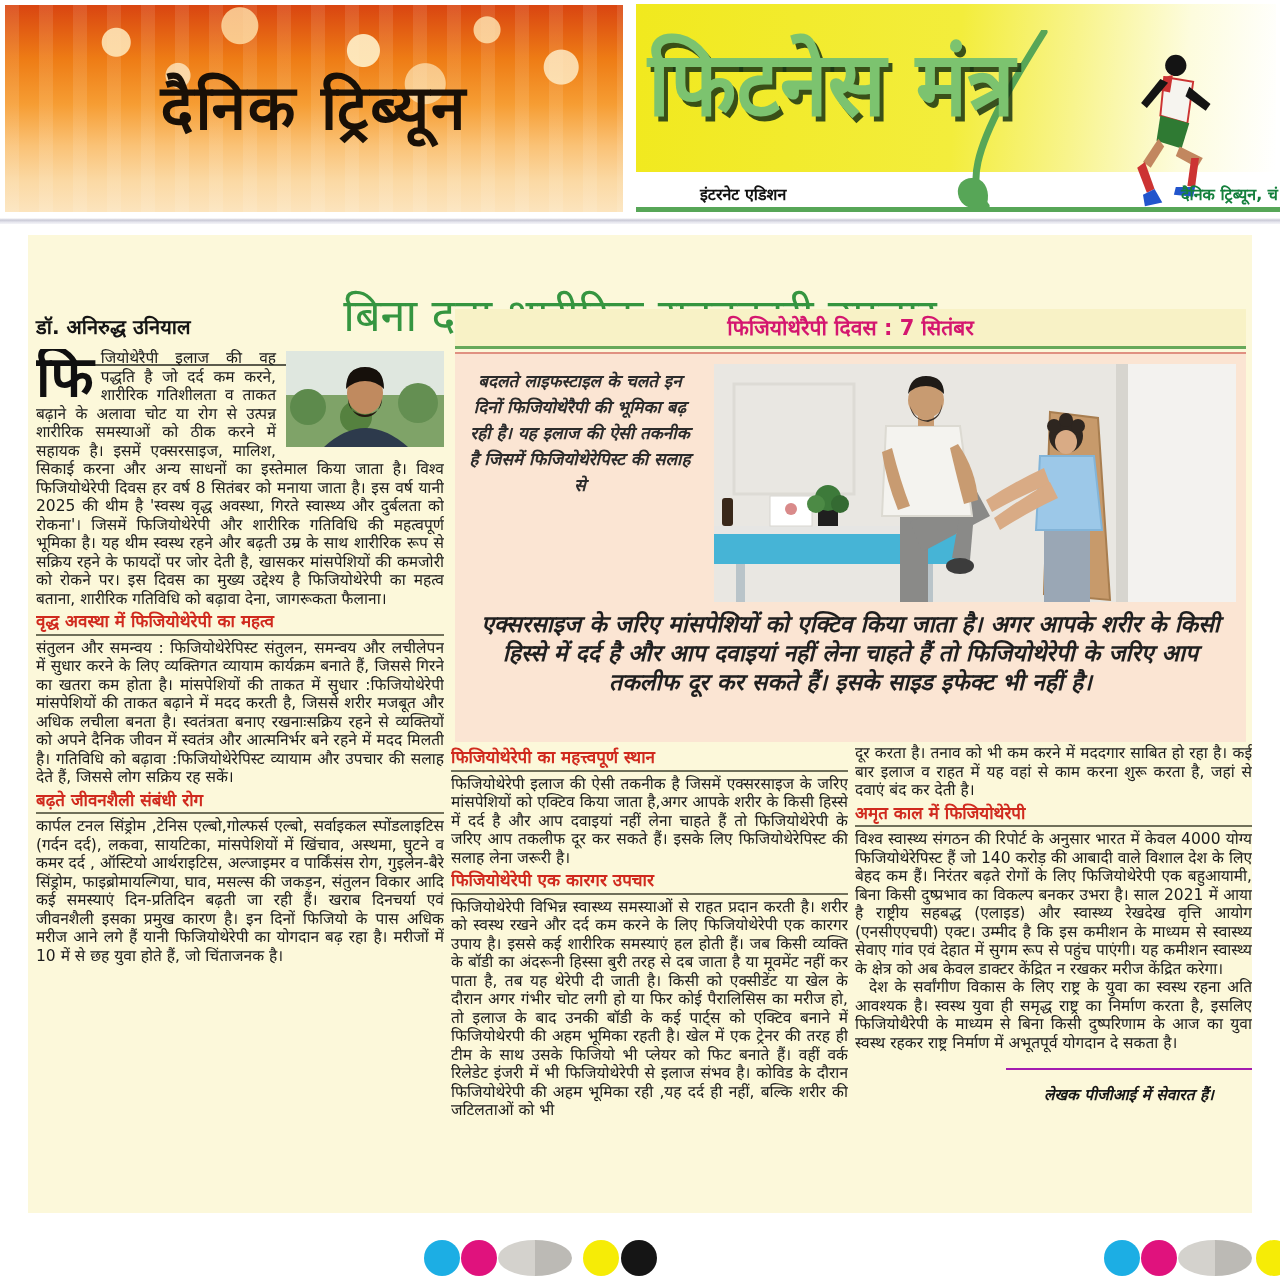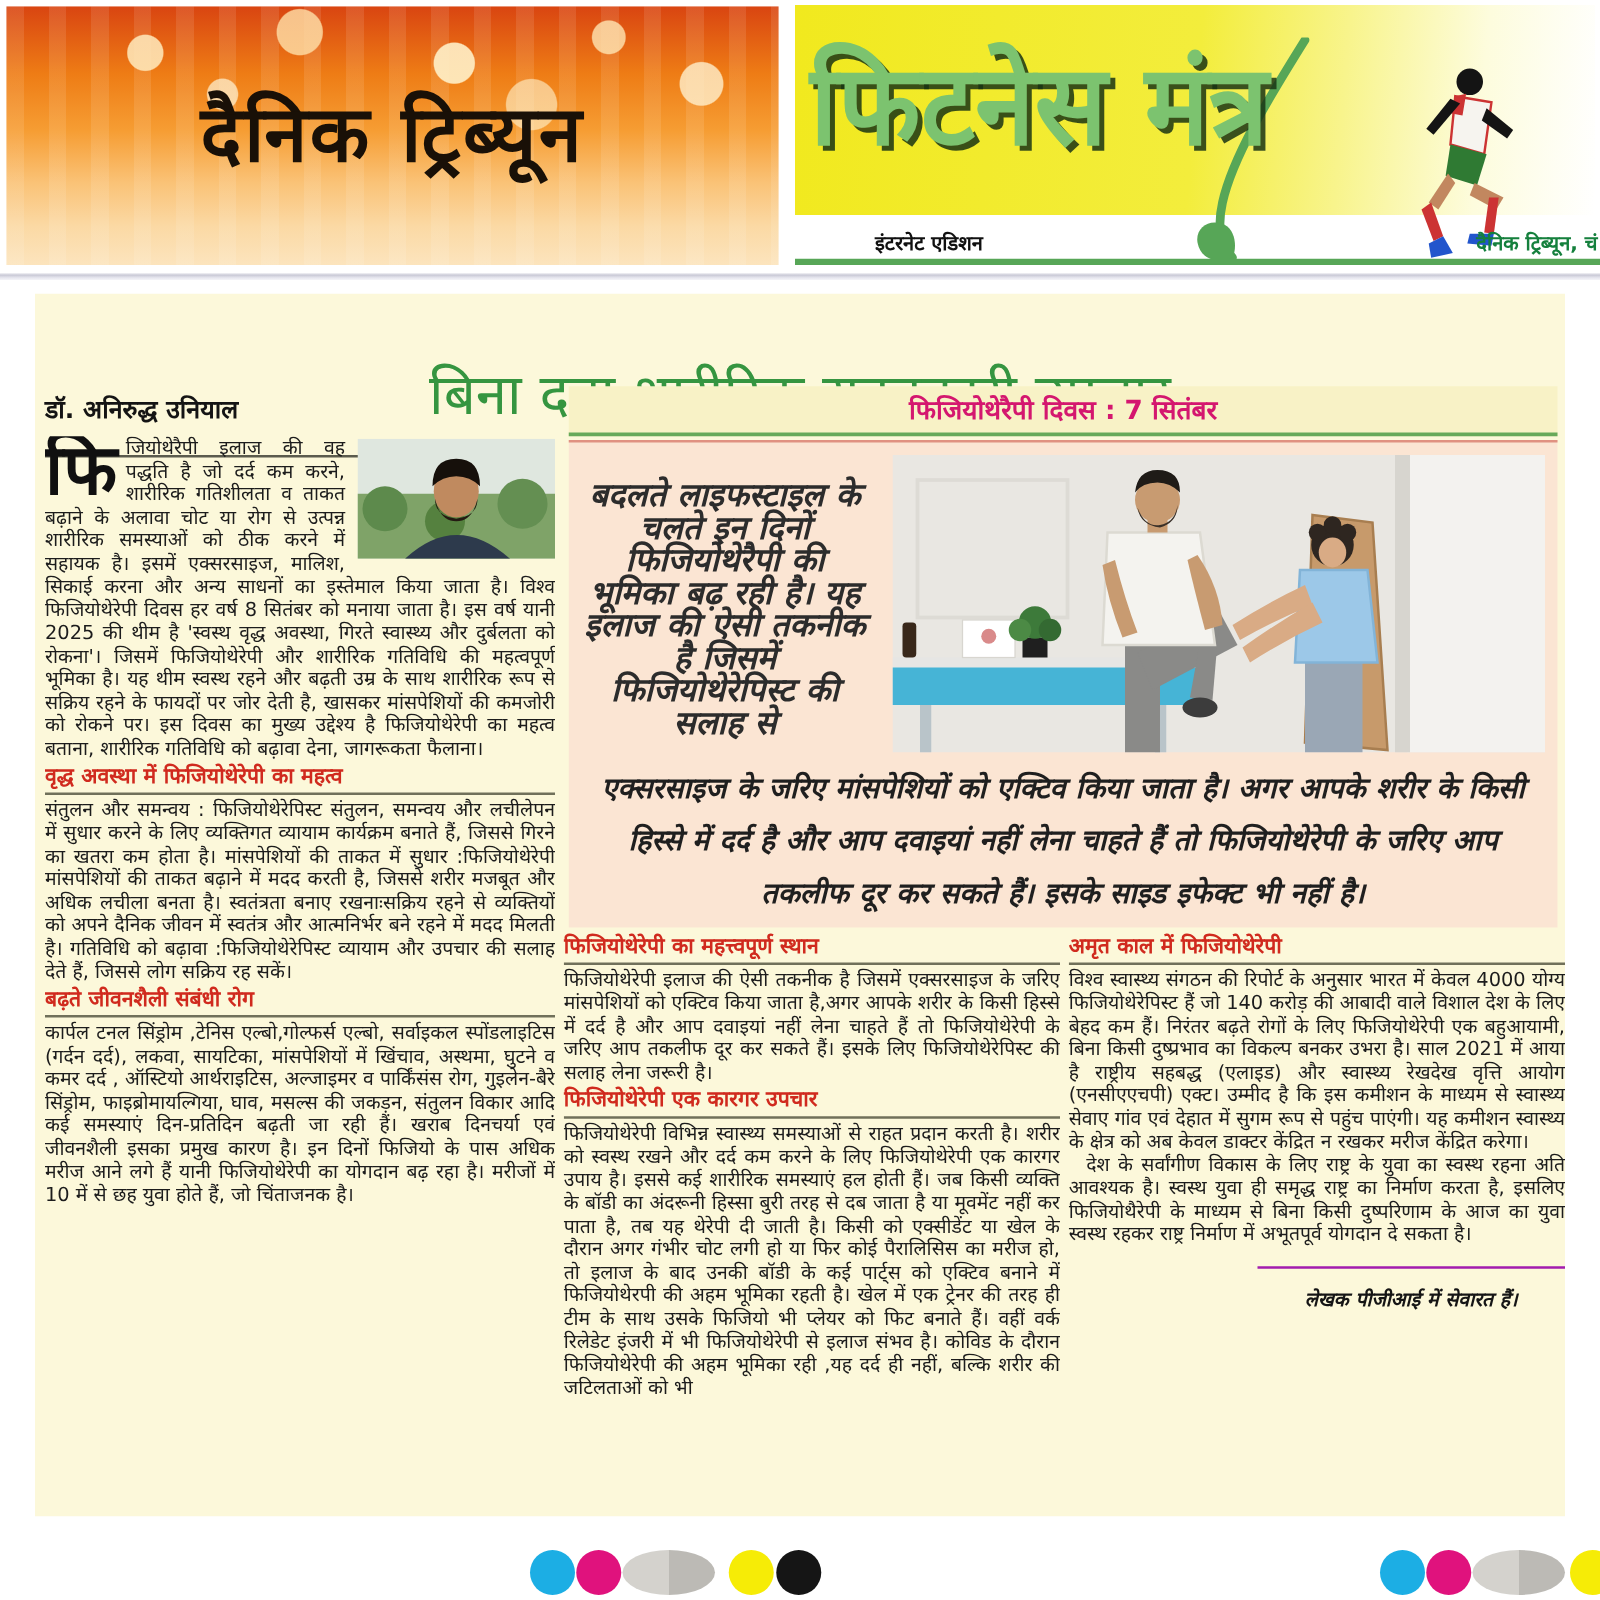--- a/index.html
+++ b/index.html
@@ -60,24 +60,24 @@
 
   .author-note{width:62%;margin-left:auto;margin-top:16px;border-top:2px solid #a21caf;
     padding-top:16px;text-align:center;font-style:italic;font-weight:bold;font-size:15.5px;color:#151515;}
 
   
   .feature{position:absolute;left:427px;top:74px;width:791px;}
   .feature-strip{background:#f8f2c6;border-bottom:3px solid #67a95a;text-align:center;
     font-size:21px;font-weight:bold;color:#d4176f;padding:4px 0 5px;}
   .feature-box{margin-top:3px;background:#fbe5d3;border-top:2px solid #e09181;
     padding:10px 10px 8px;box-sizing:border-box;height:390px;overflow:hidden;}
-  .feature-intro{float:left;width:230px;margin-top:20px;font-size:26px;line-height:26px;
+  .feature-intro{float:left;width:230px;margin-top:4px;font-size:17px;line-height:26px;
     font-style:italic;font-weight:bold;text-align:center;color:#2c2c2c;}
   .feature-photo{float:right;width:522px;height:238px;display:block;}
-  .feature-caption{clear:both;padding-top:8px;font-size:23px;line-height:42px;
+  .feature-caption{clear:both;padding-top:8px;font-size:23px;line-height:29px;
     font-style:italic;font-weight:bold;text-align:center;color:#1f1f1f;}
 
   
   .dot{position:absolute;top:1240px;width:36px;height:36px;border-radius:50%;}
   .dot-ellipse{position:absolute;top:1240px;width:74px;height:36px;border-radius:50%;
     background:linear-gradient(90deg,#d4d2cd 0 50%,#bcbab5 50% 100%);}
   .c-cyan{background:#1caee4;} .c-magenta{background:#e0127d;}
   .c-yellow{background:#f6ec06;} .c-black{background:#151515;}
 </style>
 </head>
@@ -202,20 +202,21 @@
     </div>
 
     <div class="col col2">
       <div class="sec-h">फिजियोथेरेपी का महत्त्वपूर्ण स्थान</div>
       <p style="margin:0;">फिजियोथेरेपी इलाज की ऐसी तकनीक है जिसमें एक्सरसाइज के जरिए मांसपेशियों को एक्टिव किया जाता है,अगर आपके शरीर के किसी हिस्से में दर्द है और आप दवाइयां नहीं लेना चाहते हैं तो फिजियोथेरेपी के जरिए आप तकलीफ दूर कर सकते हैं। इसके लिए फिजियोथेरेपिस्ट की सलाह लेना जरूरी है।</p>
       <div class="sec-h">फिजियोथेरेपी एक कारगर उपचार</div>
       <p style="margin:0;">फिजियोथेरेपी विभिन्न स्वास्थ्य समस्याओं से राहत प्रदान करती है। शरीर को स्वस्थ रखने और दर्द कम करने के लिए फिजियोथेरेपी एक कारगर उपाय है। इससे कई शारीरिक समस्याएं हल होती हैं। जब किसी व्यक्ति के बॉडी का अंदरूनी हिस्सा बुरी तरह से दब जाता है या मूवमेंट नहीं कर पाता है, तब यह थेरेपी दी जाती है। किसी को एक्सीडेंट या खेल के दौरान अगर गंभीर चोट लगी हो या फिर कोई पैरालिसिस का मरीज हो, तो इलाज के बाद उनकी बॉडी के कई पार्ट्स को एक्टिव बनाने में फिजियोथेरपी की अहम भूमिका रहती है। खेल में एक ट्रेनर की तरह ही टीम के साथ उसके फिजियो भी  प्लेयर को फिट बनाते हैं। वहीं वर्क रिलेडेट इंजरी में भी फिजियोथेरेपी से इलाज संभव है। कोविड के दौरान फिजियोथेरेपी की अहम भूमिका रही ,यह दर्द ही नहीं, बल्कि शरीर की जटिलताओं को भी</p>
     </div>
 
     <div class="col col3">
+      <p style="margin:0;">दूर करता है। तनाव को भी कम करने में मददगार साबित हो रहा है। कई बार इलाज व राहत में यह वहां से काम करना शुरू करता है, जहां से दवाएं बंद कर देती है।</p>
       <div class="sec-h">अमृत काल में फिजियोथेरेपी</div>
       <p style="margin:0;">विश्व स्वास्थ्य संगठन की रिपोर्ट के अनुसार भारत में केवल 4000 योग्य फिजियोथेरेपिस्ट हैं जो 140 करोड़ की आबादी वाले विशाल देश के लिए बेहद कम हैं। निरंतर बढ़ते रोगों के लिए फिजियोथेरेपी एक बहुआयामी, बिना किसी दुष्प्रभाव का विकल्प बनकर उभरा है। साल 2021 में आया है राष्ट्रीय सहबद्ध (एलाइड) और स्वास्थ्य रेखदेख वृत्ति आयोग (एनसीएएचपी) एक्ट। उम्मीद है कि इस कमीशन के माध्यम से स्वास्थ्य सेवाए गांव एवं देहात में सुगम रूप से पहुंच पाएंगी। यह कमीशन स्वास्थ्य के क्षेत्र को अब केवल डाक्टर केंद्रित न रखकर मरीज केंद्रित करेगा।</p>
       <p class="indent" style="margin:0;">देश के सर्वांगीण विकास के लिए राष्ट्र के युवा का स्वस्थ रहना अति आवश्यक है। स्वस्थ युवा ही समृद्ध राष्ट्र का निर्माण करता है, इसलिए फिजियोथैरेपी के माध्यम से बिना किसी दुष्परिणाम के आज का युवा स्वस्थ रहकर राष्ट्र निर्माण में अभूतपूर्व योगदान दे सकता है।</p>
       <div class="author-note">लेखक पीजीआई में सेवारत हैं।</div>
     </div>
   </div>
 
   <div class="dot c-cyan" style="left:424px;"></div>
   <div class="dot c-magenta" style="left:461px;"></div>
   <div class="dot-ellipse" style="left:498px;"></div>

